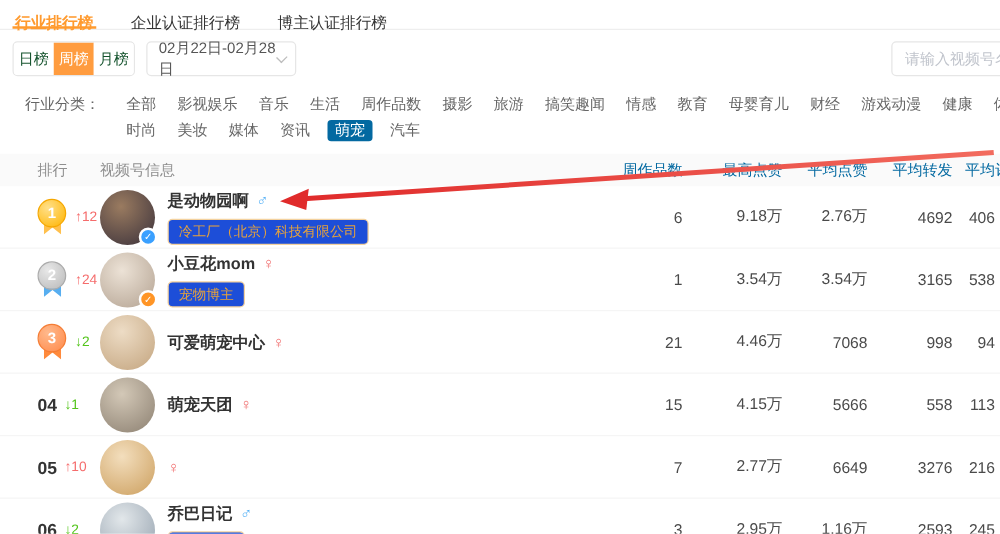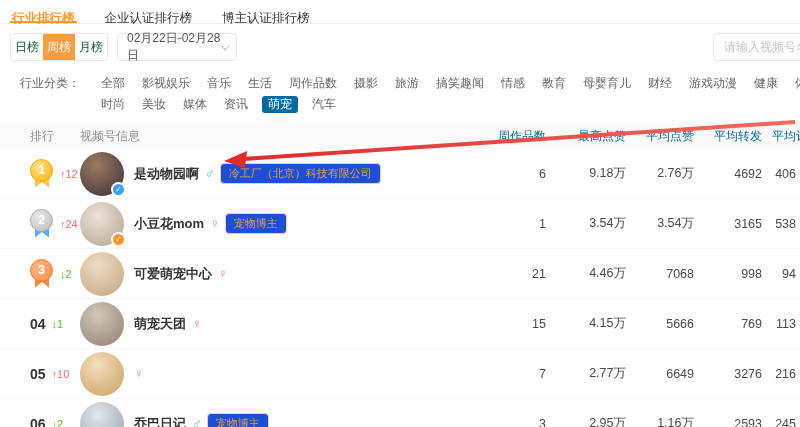--- a/index.html
+++ b/index.html
@@ -68,21 +68,21 @@
   .av1 { background:radial-gradient(circle at 38% 30%,#9a7b60,#39303a); }
   .av2 { background:radial-gradient(circle at 40% 33%,#ece2d6,#b3a291); }
   .av3 { background:radial-gradient(circle at 40% 30%,#eddcc5,#c3a47e); }
   .av4 { background:radial-gradient(circle at 40% 30%,#d3c8b7,#8c8071); }
   .av5 { background:radial-gradient(circle at 40% 30%,#f3debd,#cc9f5e); }
   .av6 { background:radial-gradient(circle at 40% 30%,#e2e7ea,#93a0ad); }
   .vbadge { position:absolute; right:-2px; bottom:-1px; width:15px; height:15px; border-radius:50%;
     border:2px solid #fff; color:#fff; font-size:8px; display:flex; align-items:center; justify-content:center; }
   .vbadge.blue { background:#3aa0ff; } .vbadge.orange { background:#ff9526; }
 
-  .meta { display:flex; flex-direction:row; gap:5px; min-width:0; }
+  .meta { display:flex; flex-direction:column; gap:5px; min-width:0; }
   .name-line { display:flex; align-items:center; gap:6px; }
   .name { font-size:13px; font-weight:600; color:#333; cursor:pointer; white-space:nowrap; }
   .gender { font-size:13px; line-height:1; }
   .gender.male { color:#58b2f6; } .gender.female { color:#f06e6e; }
   .tag { align-self:flex-start; border:1px solid #f3d19e; background:#1d4ed8; color:#e6a23c;
     font-size:11px; padding:2px 8px; border-radius:4px; white-space:nowrap; }
 
   .arrow-overlay { position:absolute; inset:0; pointer-events:none; }
 </style>
 </head>
@@ -240,21 +240,21 @@
         <div class="meta">
           <div class="name-line">
             <span class="name">萌宠天团</span>
             <span class="gender female">♀</span>
           </div>
         </div>
       </div>
       <div class="num w1">15</div>
       <div class="num w2">4.15万</div>
       <div class="num w3">5666</div>
-      <div class="num w4">769</div>
+      <div class="num w4">558</div>
       <div class="num w5">113</div>
     </div>
 
     <div class="trow">
       <div class="c-rank">
         <span class="rank-text">05</span>
         <span class="trend up">↑10</span>
       </div>
       <div class="c-info">
         <div class="avatar av5"></div>

